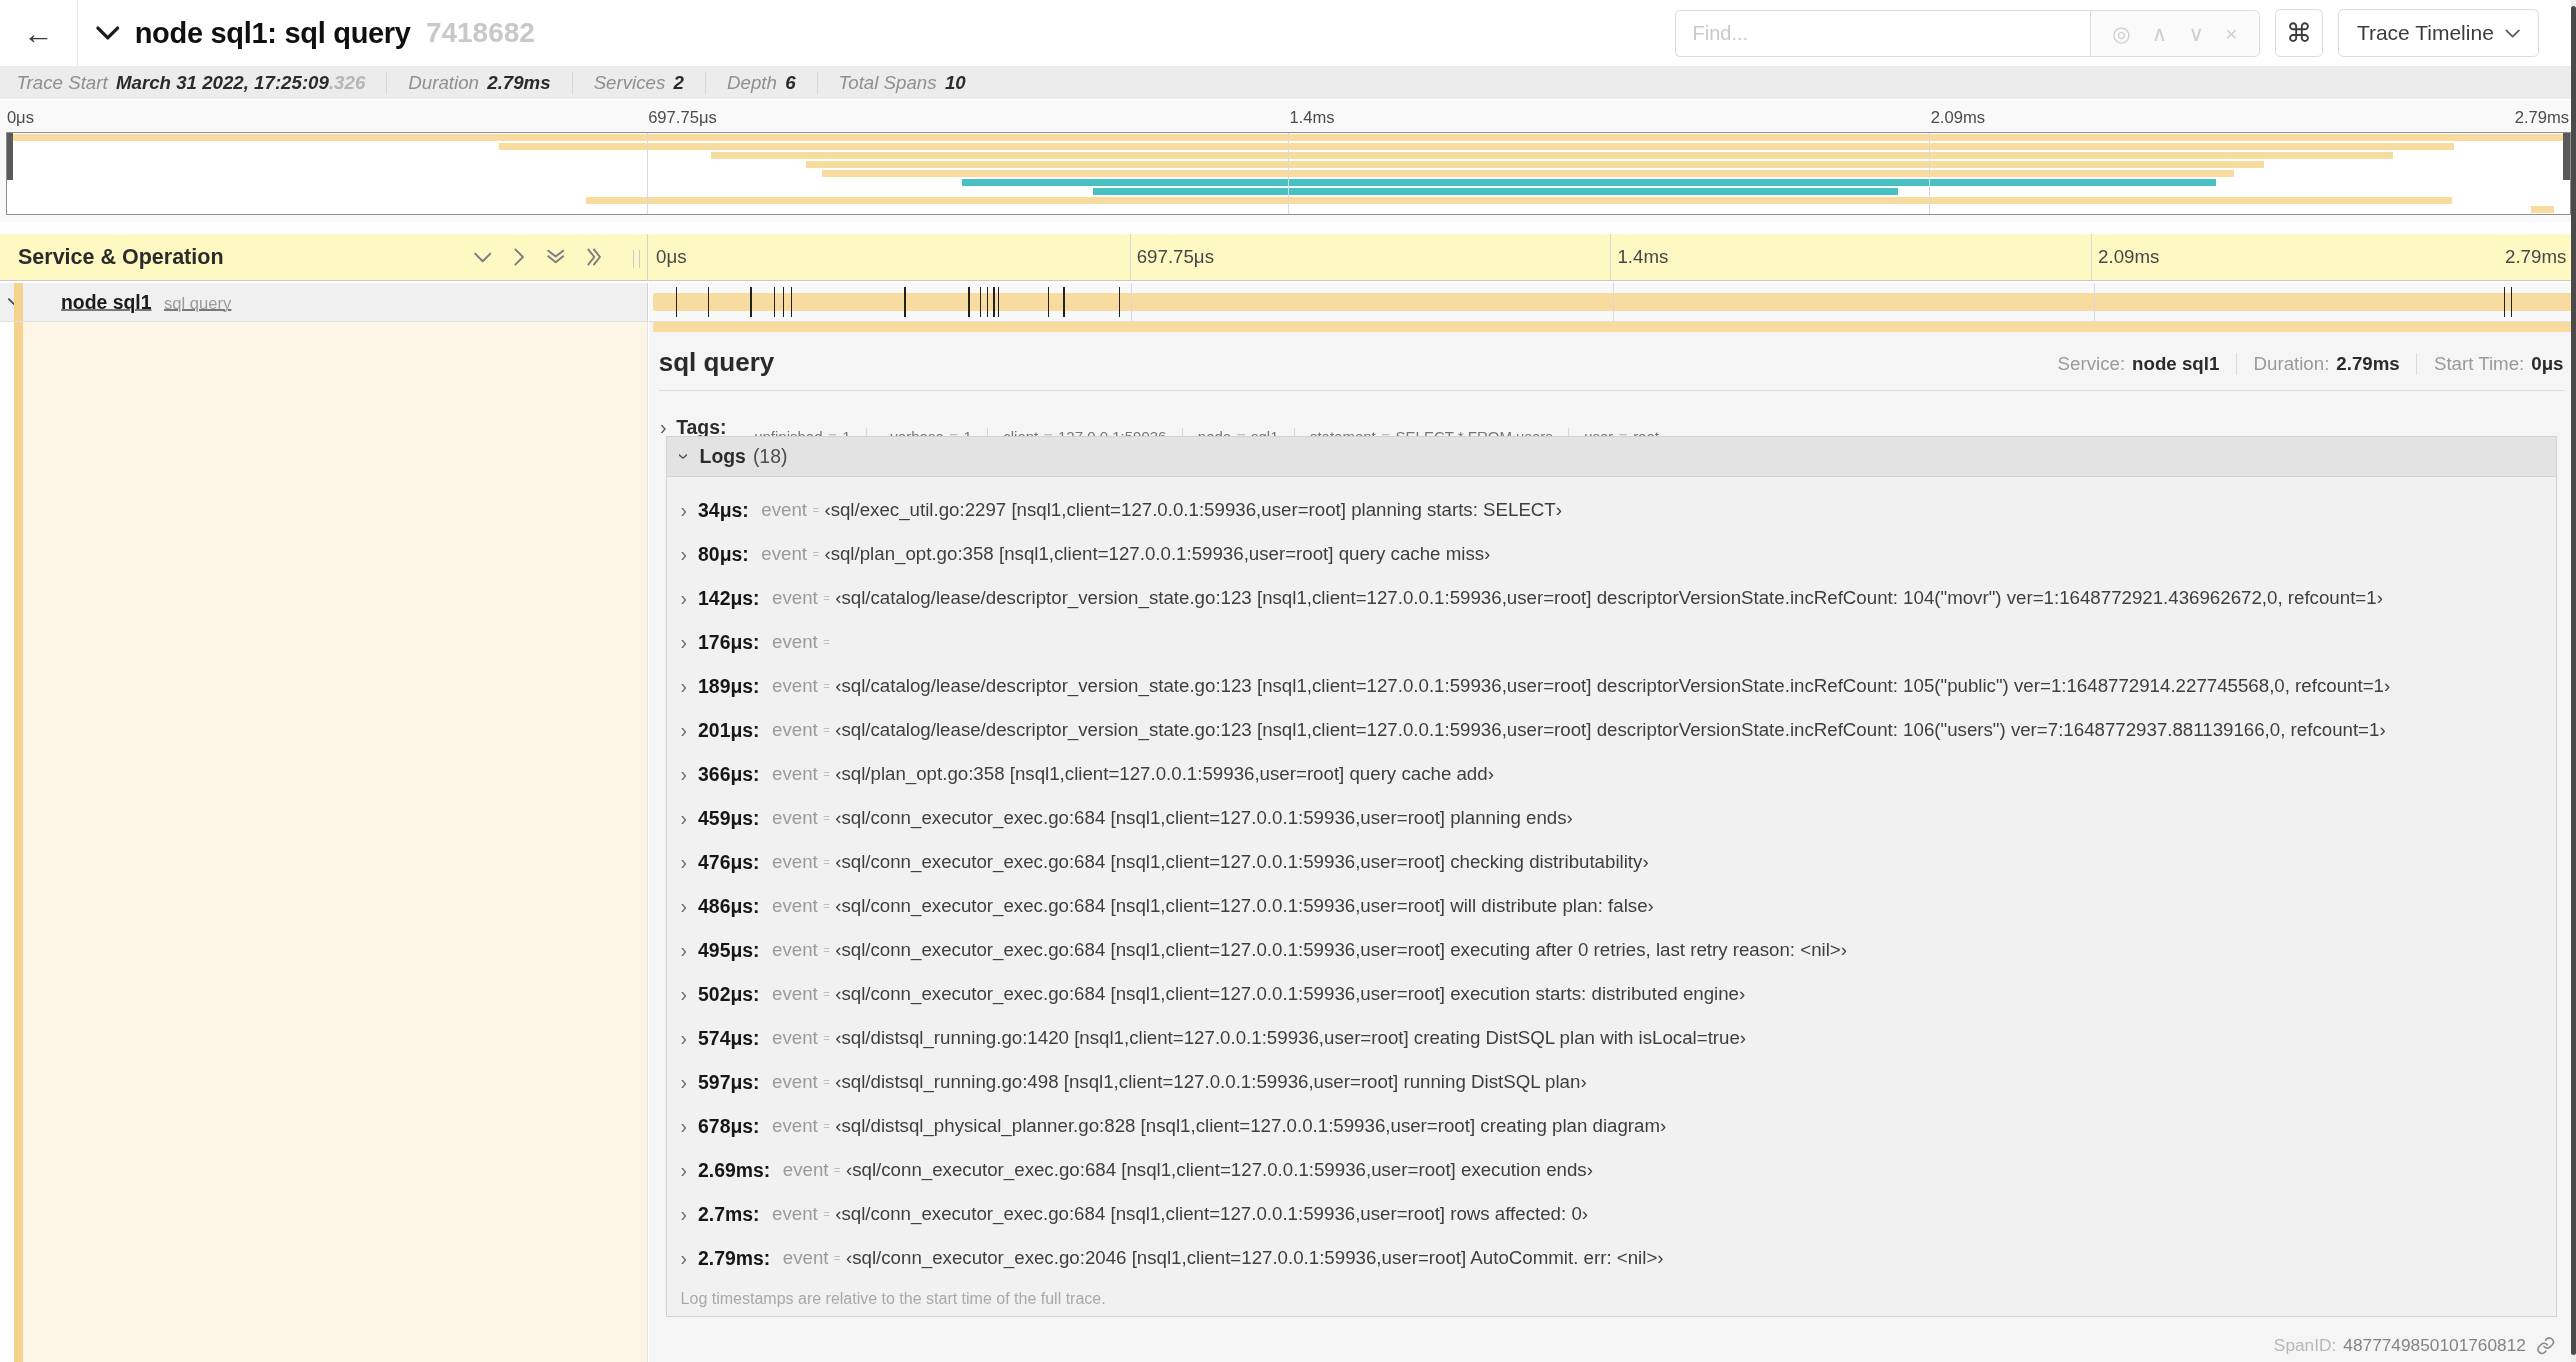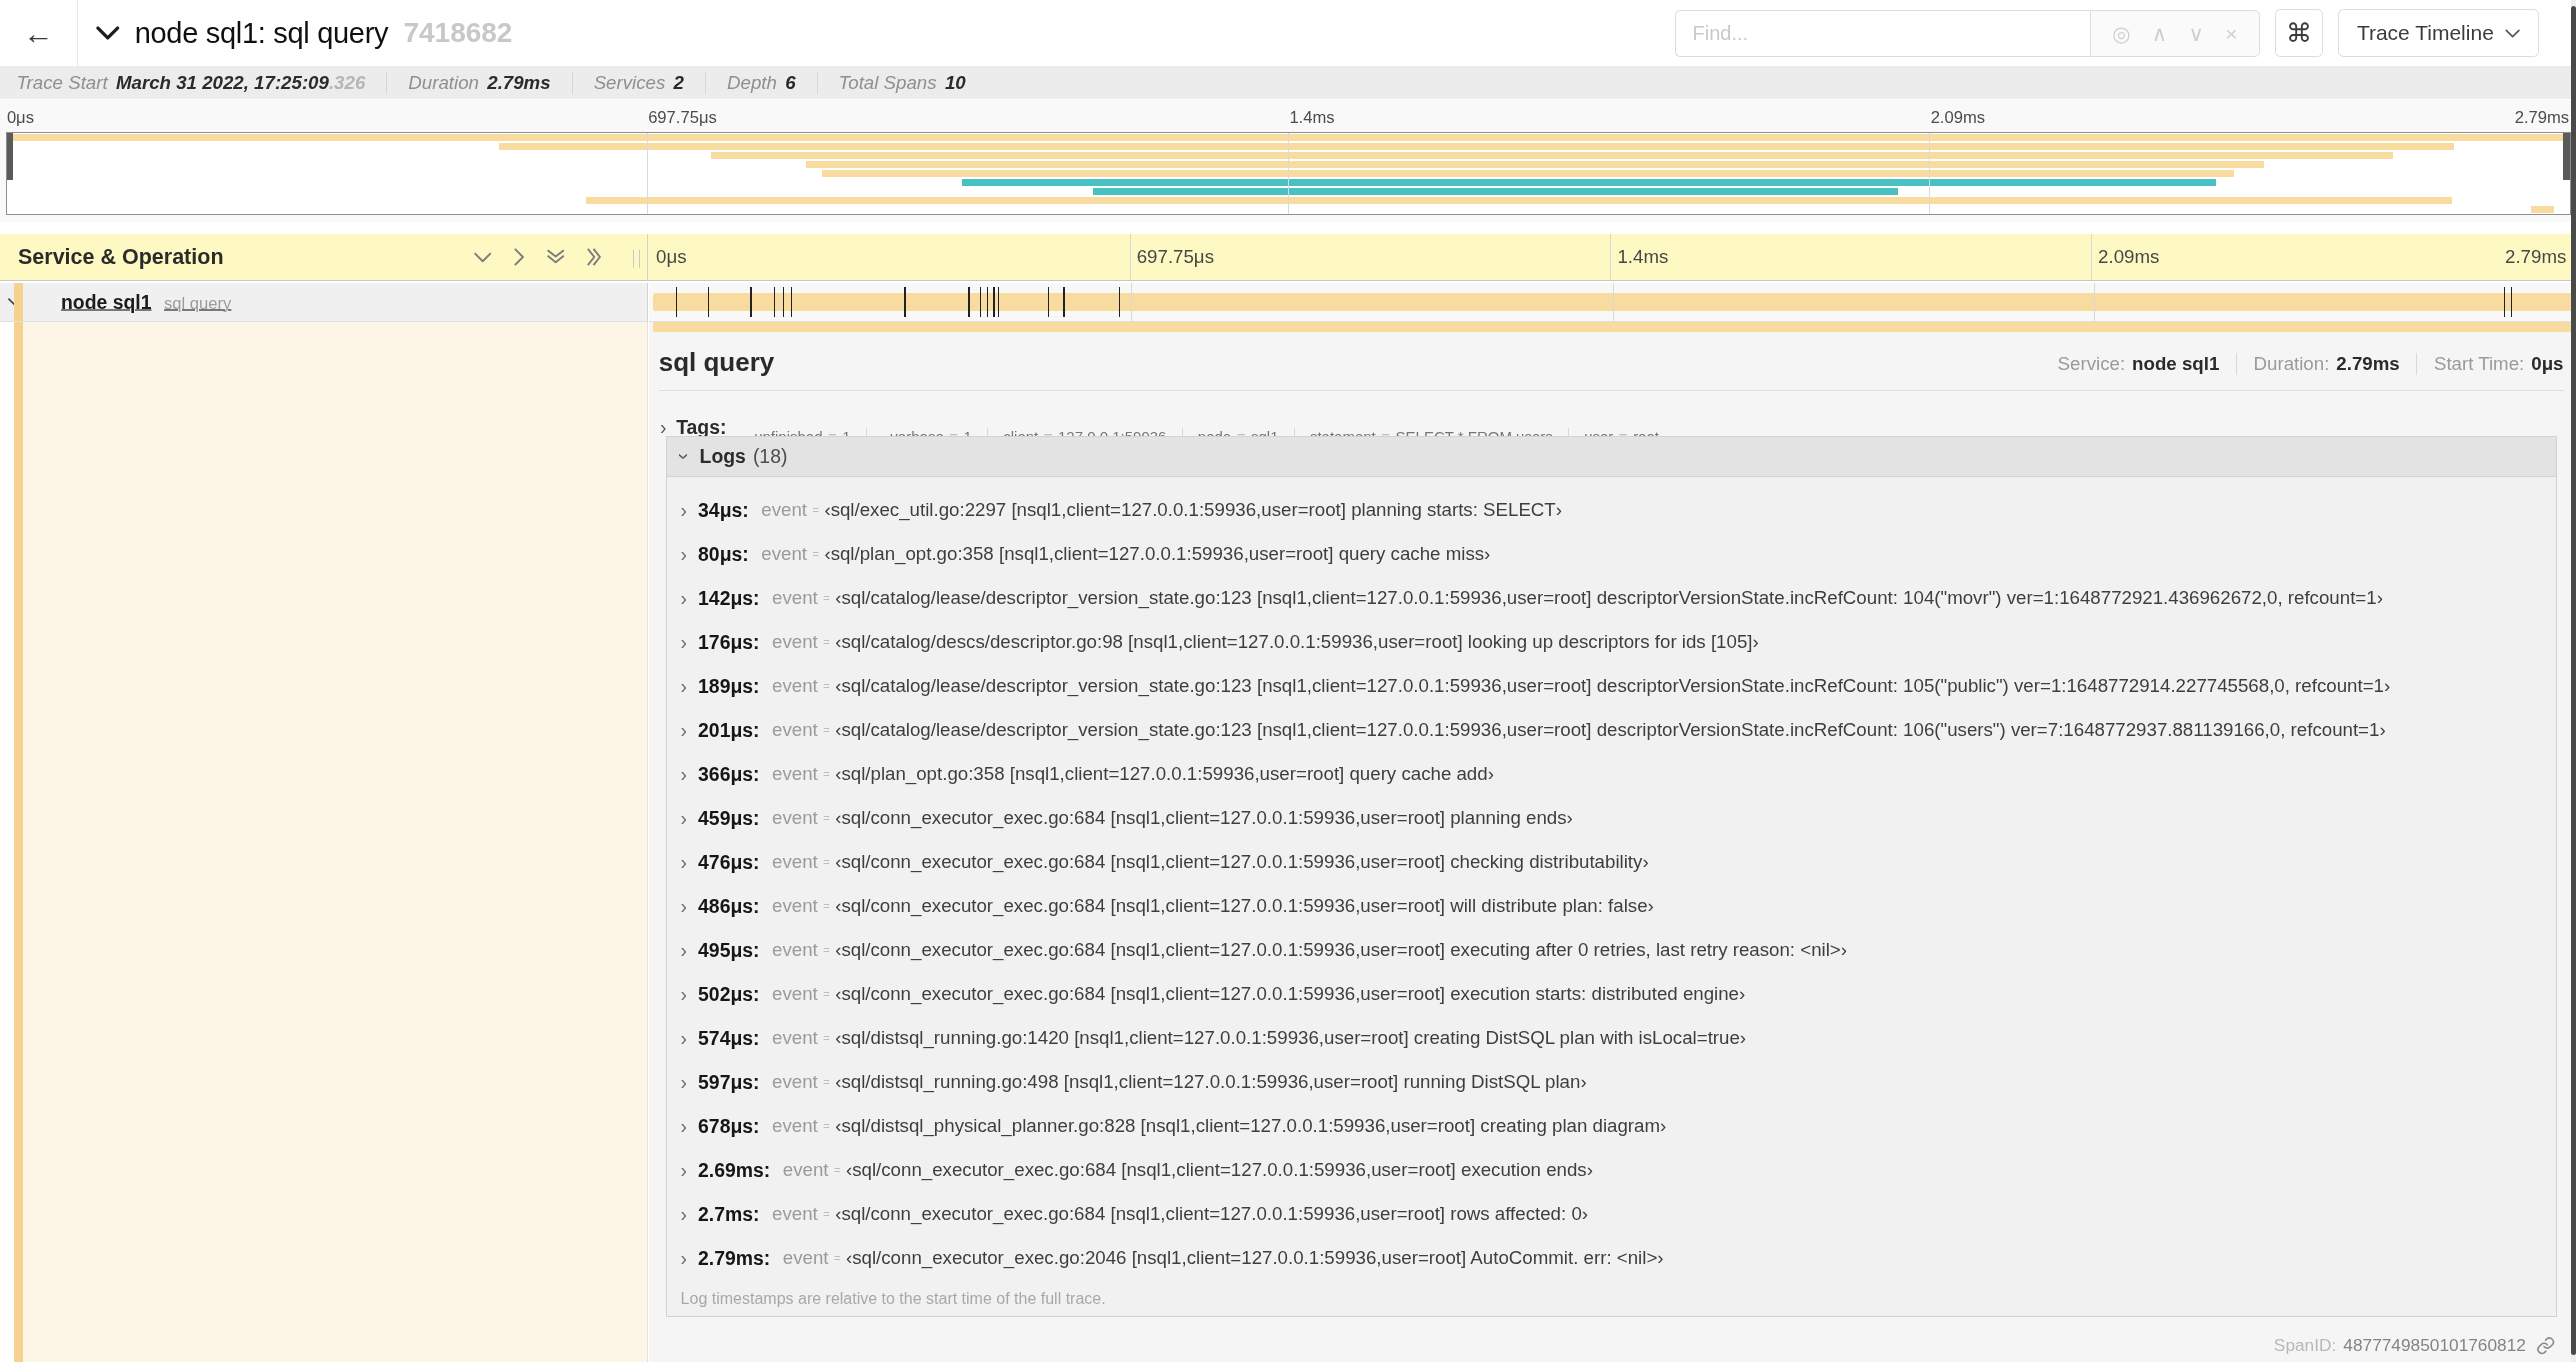--- a/index.html
+++ b/index.html
@@ -6,21 +6,21 @@
   html,body { margin:0; padding:0; background:#fff; }
   body, input, button { font-family:"Liberation Sans", sans-serif; }
   #app { position:relative; width:2576px; height:1363px; background:#fff; overflow:hidden; }
 
   
   .top-header { position:absolute; left:0; top:0; width:100%; height:66px; background:#fff; }
   .back-btn { position:absolute; left:0; top:0; width:78px; height:66px; border-right:1.4px solid #e9e9e9;
               display:flex; align-items:center; justify-content:center; font-size:30.5px; color:#3a3a3a; cursor:pointer; }
   .titlebox { position:absolute; left:96px; top:0; height:66px; display:flex; align-items:center; gap:15.2px; }
   .tchev { color:#1d1d1d; display:flex; align-items:center; }
-  .page-title { margin:0; font-size:29px; font-weight:normal; color:#101010; letter-spacing:-0.3px; white-space:nowrap; }
+  .page-title { margin:0; font-size:29px; font-weight:bold; color:#101010; letter-spacing:-0.3px; white-space:nowrap; }
   .trace-id { font-size:28px; font-weight:bold; color:#c8c8c8; }
   .controls { position:absolute; right:37px; top:9px; height:48px; display:flex; align-items:center; gap:15px; }
   .findwrap { display:flex; height:47px; }
   .find-input { width:415px; height:47px; border:1.4px solid #dcdcdc; border-right:none; border-radius:5.5px 0 0 5.5px;
                 padding:0 16.6px; font-size:20px; color:#444; outline:none; background:#fff; }
   .find-input::placeholder { color:#c9c9c9; }
   .findtools { width:170px; height:47px; border:1.4px solid #dcdcdc; border-radius:0 5.5px 5.5px 0; background:#fafafa;
                display:flex; align-items:center; justify-content:space-evenly; }
   .findtools span { color:#cfcfcf; font-size:21px; line-height:1; }
   .kbd-btn { width:48px; height:48px; border:1.4px solid #dcdcdc; border-radius:5.5px; background:#fff;
@@ -383,21 +383,20 @@
               <b class="lr-time">142μs:</b>
               <span class="lr-key">event</span>
               <span class="lr-eq">=</span>
               <span class="lr-val">‹sql/catalog/lease/descriptor_version_state.go:123 [nsql1,client=127.0.0.1:59936,user=root] descriptorVersionState.incRefCount: 104("movr") ver=1:1648772921.436962672,0, refcount=1›</span>
             </div>
             <div class="log-row">
               <span class="lr-chev">›</span>
               <b class="lr-time">176μs:</b>
               <span class="lr-key">event</span>
               <span class="lr-eq">=</span>
-              <span class="lr-val">‹sql/catalog/descs/descriptor.go:98 [nsql1,client=127.0.0.1:59936,user=root] looking up descriptors for ids [105]›</span>
             </div>
             <div class="log-row">
               <span class="lr-chev">›</span>
               <b class="lr-time">189μs:</b>
               <span class="lr-key">event</span>
               <span class="lr-eq">=</span>
               <span class="lr-val">‹sql/catalog/lease/descriptor_version_state.go:123 [nsql1,client=127.0.0.1:59936,user=root] descriptorVersionState.incRefCount: 105("public") ver=1:1648772914.227745568,0, refcount=1›</span>
             </div>
             <div class="log-row">
               <span class="lr-chev">›</span>

